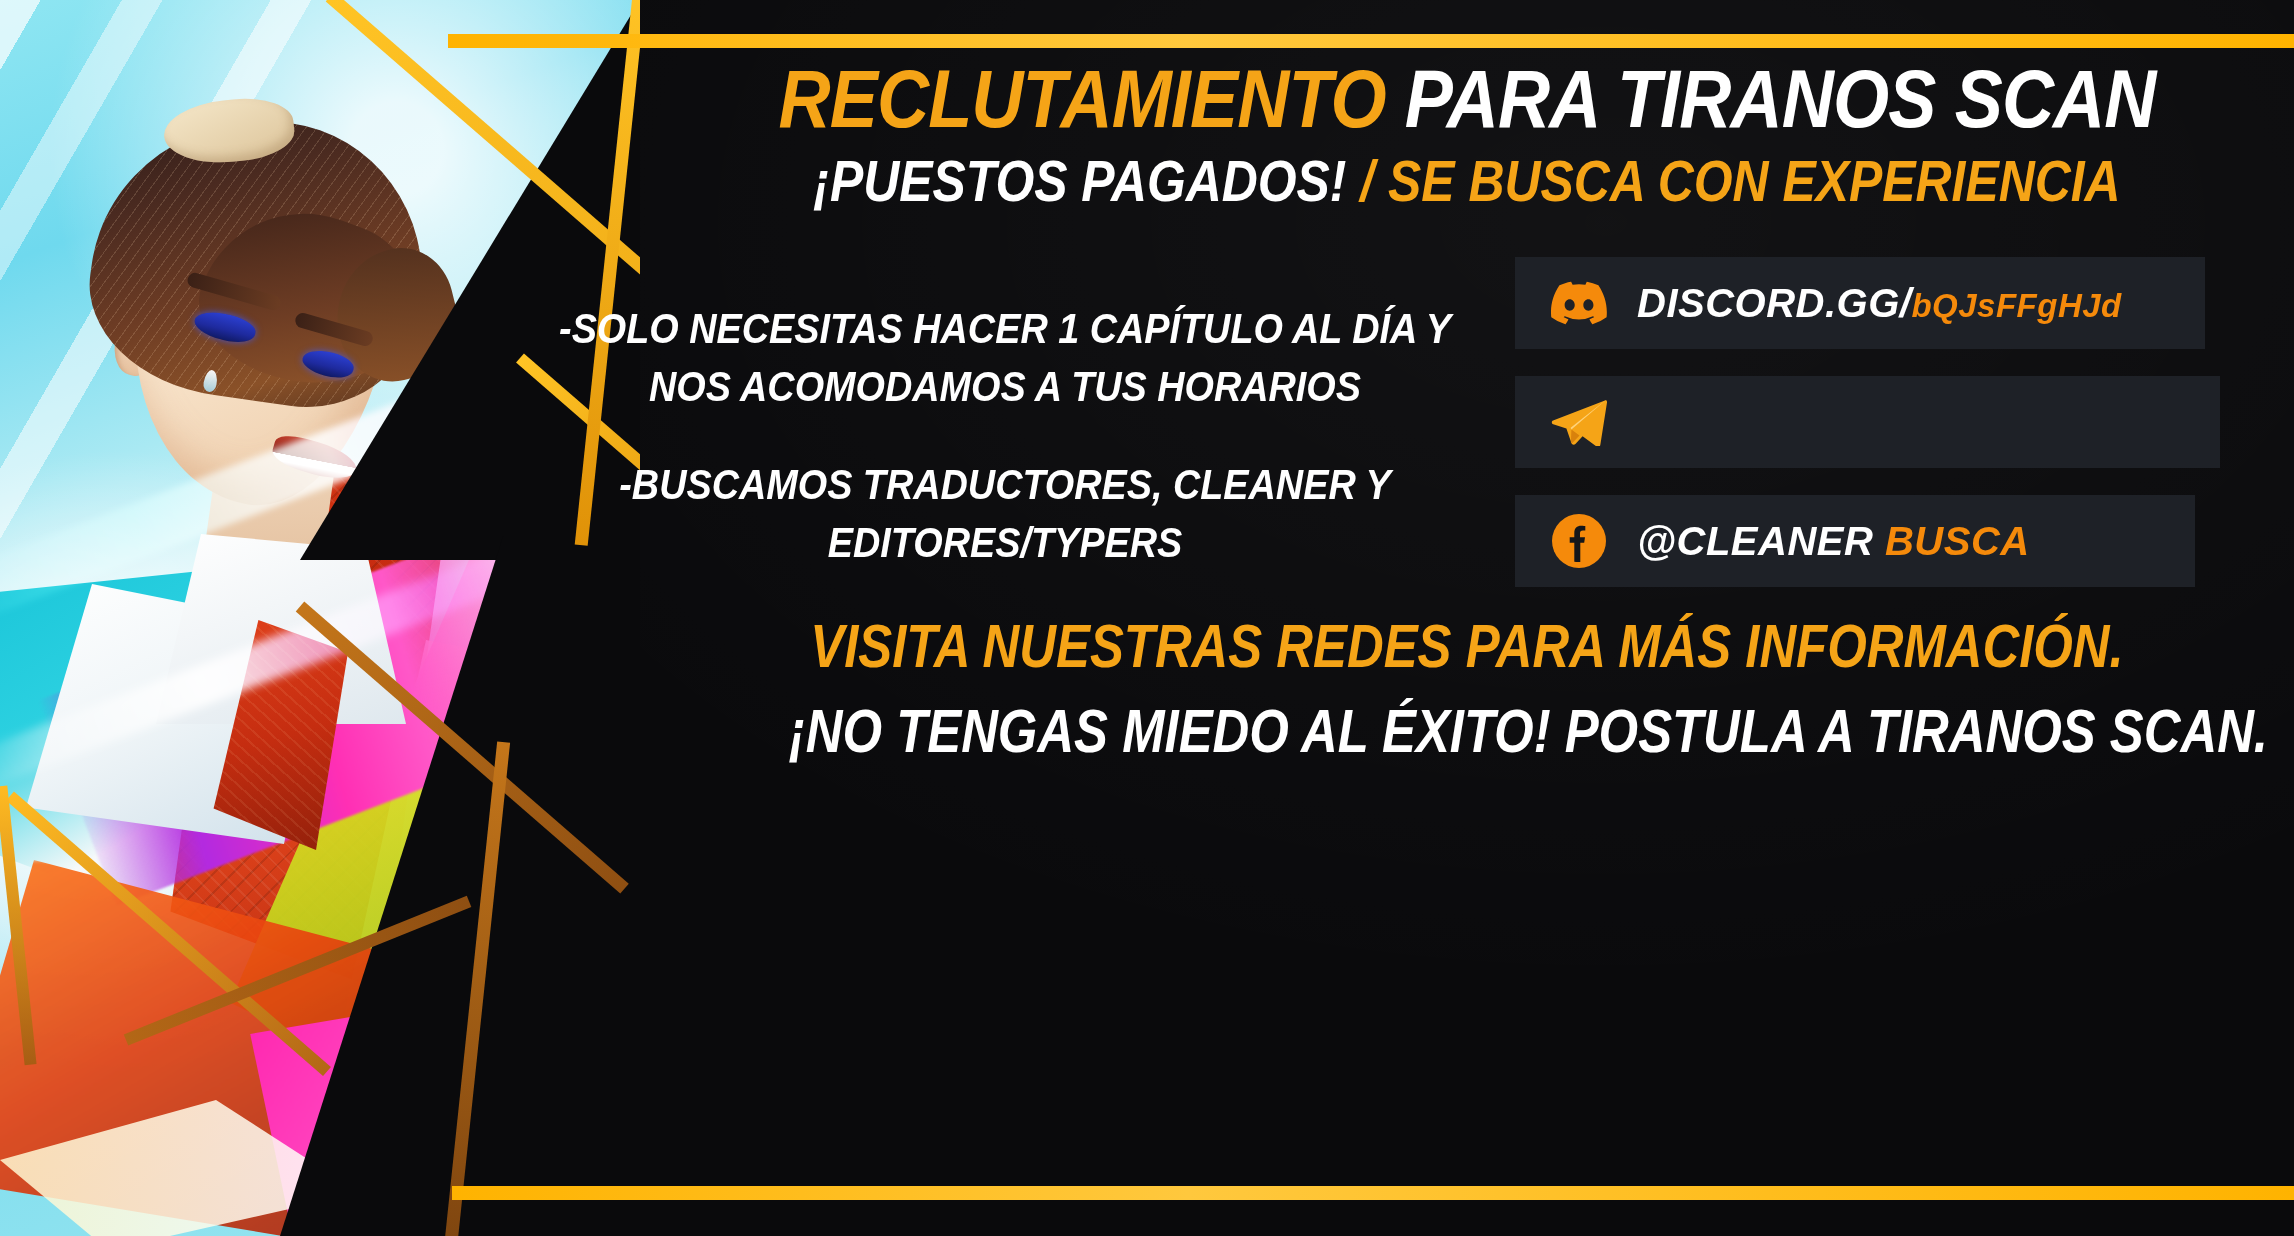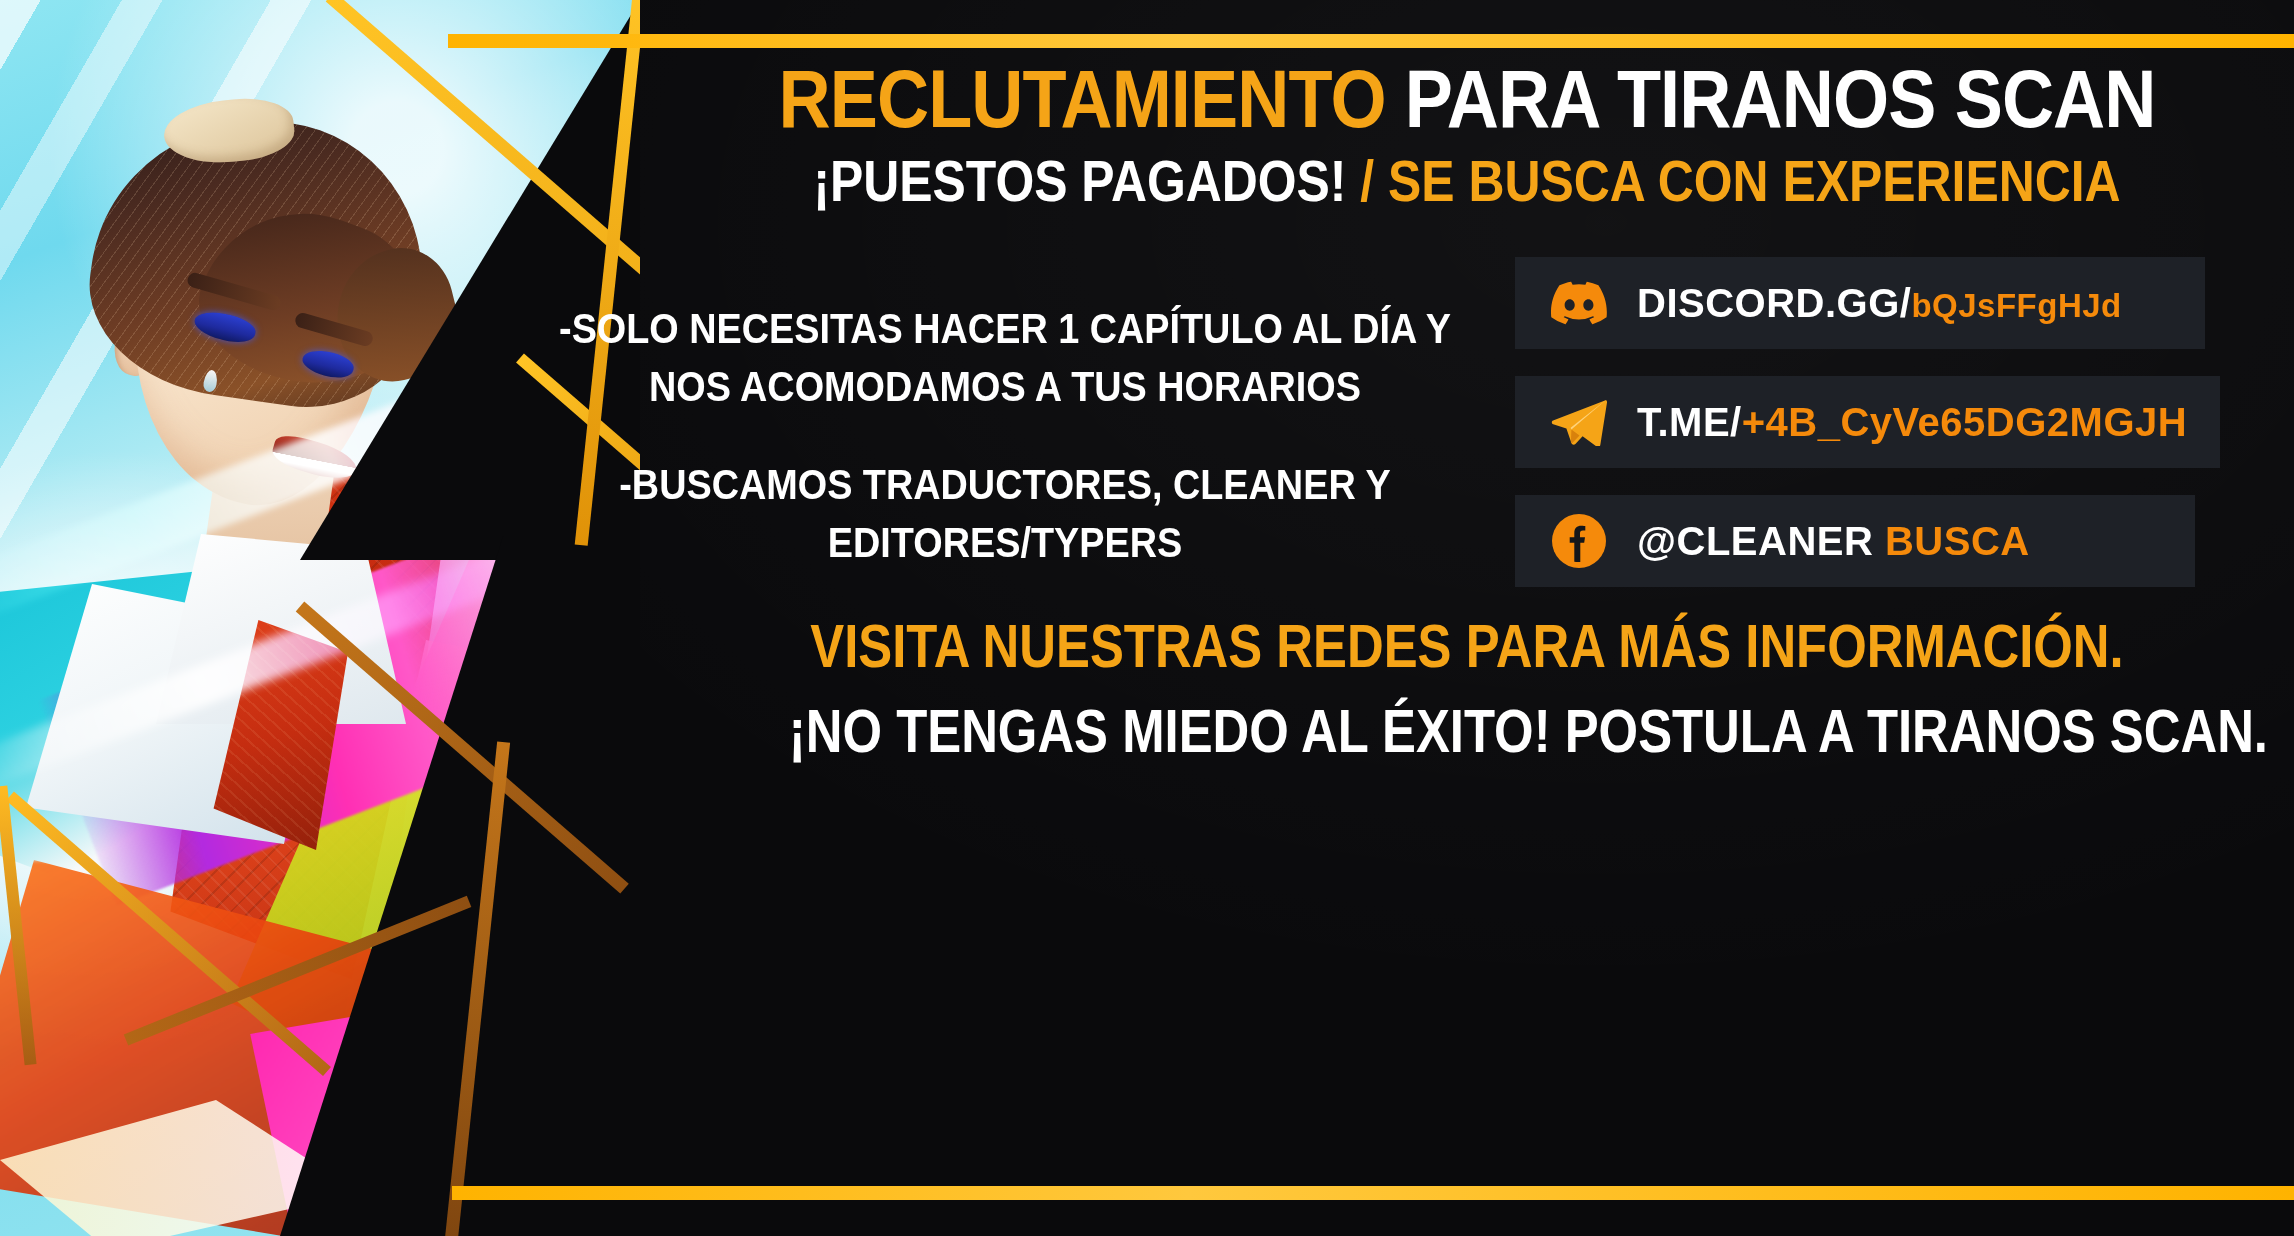--- a/index.html
+++ b/index.html
@@ -5,20 +5,21 @@
   * { margin:0; padding:0; box-sizing:border-box; }
   html,body { background:#000; }
 
   .banner{
     position:relative;
     width:2294px;
     height:1236px;
     background:#7f1d1d;
     overflow:hidden;
     font-family:"Liberation Sans", sans-serif;
+    font-style:italic;
   }
 
   
   .dark-texture{
     position:absolute; inset:0;
     background:
       linear-gradient(115deg, rgba(255,255,255,.022) 0 2px, transparent 2px 60px),
       linear-gradient(65deg, rgba(255,255,255,.015) 0 3px, transparent 3px 90px),
       radial-gradient(ellipse at 70% 18%, rgba(255,255,255,.035), transparent 55%),
       #0a0a0c;
@@ -348,21 +349,20 @@
       </div>
 
       <div class="card">
         <span class="card-icon">
           <svg width="56" height="48" viewBox="0 0 56 48" aria-hidden="true">
             <path fill="#f5a417" d="M54.6 2.2 2.1 22.4c-1.8.7-1.7 3.3.1 3.9l13.2 4.2 5 14.6c.6 1.7 2.8 2.1 4 .8l7.2-7.6 13.9 10.2c1.4 1 3.4.3 3.8-1.4L56 4.6c.4-1.8-1.5-3.2-1.4-2.4z"></path>
             <path fill="#d9820c" d="M20.4 31.4 19.9 44c0 .9 1.1 1.3 1.7.7l6.9-7.3-8.1-6z"></path>
             <path fill="#ffd27a" d="M54.6 2.2 19.6 29.8l.8 1.6L54.6 2.2z"></path>
           </svg>
         </span>
-        <span class="card-text"><span>T.ME/</span><span class="accent">+4B_CyVe65DG2MGJH</span></span>
       </div>
 
       <div class="card">
         <span class="card-icon">
           <svg width="56" height="56" viewBox="0 0 56 56" aria-hidden="true">
             <circle cx="28" cy="28" r="27" fill="#f58a0b"></circle>
             <path fill="#14161a" d="M33.6 29.8h-4.3V49a22 22 0 0 1-6-.3V29.8h-4.6v-5.6h4.6v-4.3c0-4.6 2.7-7.1 6.9-7.1 2 0 4.1.3 4.1.3v4.5h-2.3c-2.3 0-3 1.4-3 2.8v3.8h5l-.8 5.6z"></path>
           </svg>
         </span>
         <span class="card-text"><span>@CLEANER </span><span class="accent">BUSCA</span></span>

